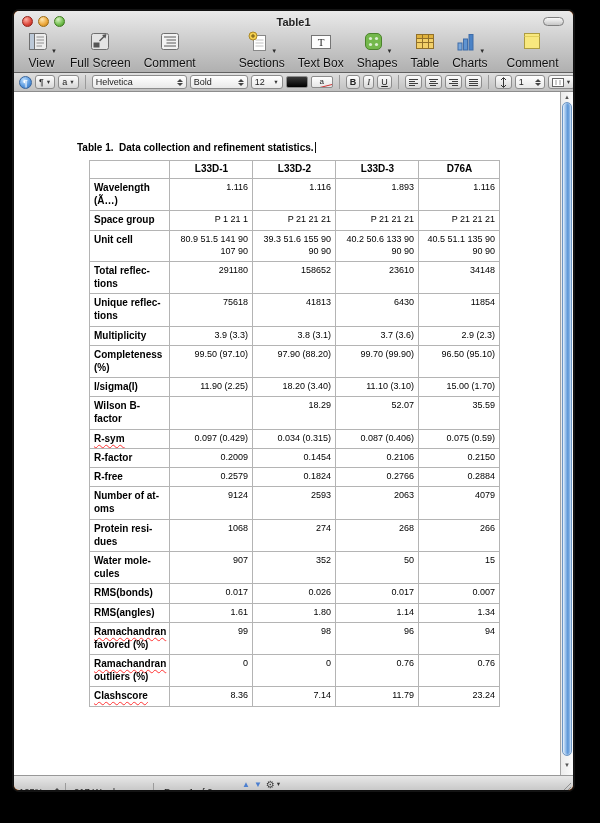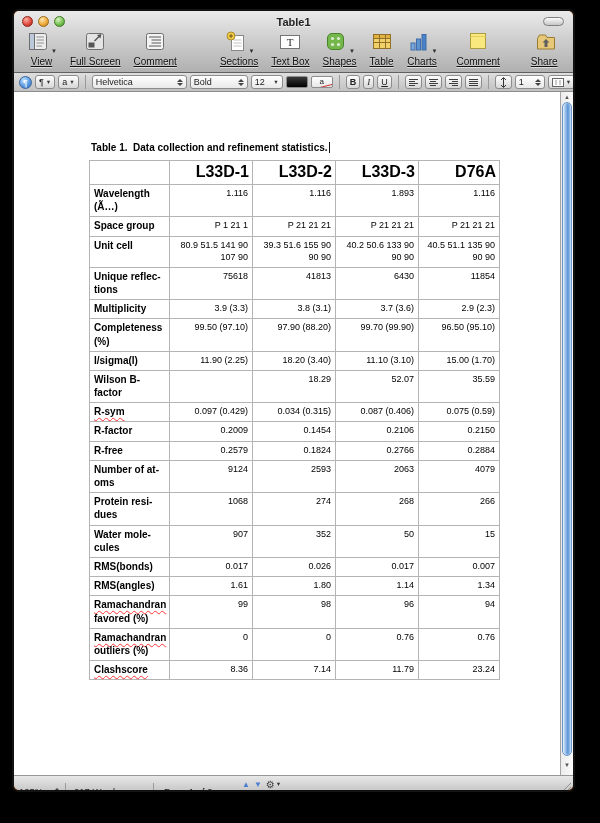--- a/index.html
+++ b/index.html
@@ -15,21 +15,21 @@
   .tl.min{background:radial-gradient(circle at 35% 28%,#ffe7b0,#eda83c 58%,#b97a14);border:1px solid #9a6a14;}
   .tl.zoom{background:radial-gradient(circle at 35% 28%,#d8f3c2,#74bf51 58%,#3f8f23;);border:1px solid #3f7a1e;
     background:radial-gradient(circle at 35% 28%,#d8f3c2,#74bf51 58%,#3f8f23);}
   .wtitle{margin:0 auto;font-size:11px;font-weight:600;color:#232323;text-shadow:0 1px 0 rgba(255,255,255,.6);}
   .lozenge{position:absolute;right:9px;top:6px;width:21px;height:9px;border-radius:5px;
     background:linear-gradient(#fafafa,#c6c6c6);border:1px solid #7f7f7f;box-sizing:border-box;}
   .toolbar{height:40px;display:flex;align-items:flex-start;padding:2px 0 0 12px;box-sizing:border-box;}
   .tb-item{display:flex;flex-direction:column;align-items:center;margin-right:13px;cursor:default;}
   .tb-icrow{display:flex;align-items:flex-end;height:22px;}
   .tb-dd{font-size:6px;color:#2e2e2e;margin:0 0 2px 1px;}
-  .tb-label{font-size:10px;color:#101010;text-shadow:0 1px 1px rgba(255,255,255,.55);margin-top:0;white-space:nowrap;text-decoration:underline;}
+  .tb-label{font-size:12px;color:#101010;text-shadow:0 1px 1px rgba(255,255,255,.55);margin-top:0;white-space:nowrap;}
   
   .formatbar{height:19px;background:linear-gradient(#dfdfdf,#c1c1c1);border-bottom:1px solid #8d8d8d;
     display:flex;align-items:center;padding:0 5px;box-sizing:border-box;gap:3px;}
   .fb-orb{width:13px;height:13px;border-radius:50%;flex:none;color:#fff;font-size:9px;line-height:13px;text-align:center;
     background:radial-gradient(circle at 35% 28%,#bfe0ff,#5a9ae0 55%,#2e6dbd);border:1px solid #38659c;box-sizing:border-box;}
   .fb-btn,.fb-select{height:14px;display:inline-flex;align-items:center;box-sizing:border-box;
     background:linear-gradient(#fefefe,#d7d7d7);border:1px solid #8c8c8c;border-radius:3px;
     font-size:9px;color:#222;padding:0 3px;gap:2px;flex:none;}
   .fb-select{background:linear-gradient(#fff,#e9e9e9);}
   .arr{font-size:5.5px;color:#333;}
@@ -44,25 +44,25 @@
     position:relative;overflow:hidden;}
   .well.hl::after{content:"";position:absolute;left:-2px;top:9px;width:28px;height:1px;background:#c33;transform:rotate(-14deg);}
   .alico{display:flex;flex-direction:column;gap:1px;width:9px;}
   .alico i{height:1px;background:#3e3e3e;display:block;width:9px;}
   .alico.l{align-items:flex-start}.alico.c{align-items:center}.alico.r{align-items:flex-end}
   .alico.l i:nth-child(even),.alico.c i:nth-child(even),.alico.r i:nth-child(even){width:6px;}
   .fb-right{margin-left:8px;}
   
   .docwrap{position:relative;height:683px;background:#fff;}
   .page{position:absolute;left:0;top:0;right:13px;bottom:0;background:#fff;}
-  .doc-title{position:absolute;left:77px;top:50px;font-size:10px;font-weight:bold;color:#000;white-space:pre;}
+  .doc-title{position:absolute;left:63px;top:50px;font-size:10px;font-weight:bold;color:#000;white-space:pre;}
   .caret{display:inline-block;width:1px;height:11px;background:#111;margin-left:1px;vertical-align:-2px;}
   #stats-table{position:absolute;left:75px;top:68px;width:410px;border-collapse:collapse;table-layout:fixed;}
   #stats-table th,#stats-table td{border:1px solid #b4b4b4;vertical-align:top;}
-  #stats-table thead th{font-size:16px;font-weight:bold;text-align:right;padding:2px 3px 3px 4px;height:12px;color:#000;}
+  #stats-table thead th{font-size:10px;font-weight:bold;text-align:center;padding:2px 3px 3px 4px;height:12px;color:#000;}
   #stats-table tbody th{font-size:10px;font-weight:bold;text-align:left;padding:2px 2px 3px 4px;
     white-space:pre-wrap;line-height:1.32;color:#000;}
   #stats-table tbody td{font-size:9px;font-weight:normal;text-align:right;padding:2px 4px 3px 1px;
     white-space:pre-wrap;line-height:1.4;color:#000;}
   .missp{text-decoration:underline wavy #f33;text-decoration-thickness:1px;text-underline-offset:2px;}
   
   .vscroll{position:absolute;right:0;top:0;bottom:0;width:13px;background:linear-gradient(to right,#ececec,#fbfbfb);
     border-left:1px solid #a5a5a5;box-sizing:border-box;}
   .vs-arrow{position:absolute;left:0;right:0;text-align:center;font-size:6px;color:#555;line-height:8px;}
   .vs-arrow.up{top:1px;} .vs-arrow.down{bottom:6px;}
@@ -344,20 +344,28 @@
               <td>80.9 51.5 141 90
 107 90</td>
               <td>39.3 51.6 155 90
 90 90</td>
               <td>40.2 50.6 133 90
 90 90</td>
               <td>40.5 51.1 135 90
 90 90</td>
             </tr>
             <tr>
+              <th>Total reflec-
+tions</th>
+              <td>291180</td>
+              <td>158652</td>
+              <td>23610</td>
+              <td>34148</td>
+            </tr>
+            <tr>
               <th>Unique reflec-
 tions</th>
               <td>75618</td>
               <td>41813</td>
               <td>6430</td>
               <td>11854</td>
             </tr>
             <tr>
               <th>Multiplicity</th>
               <td>3.9 (3.3)</td>

